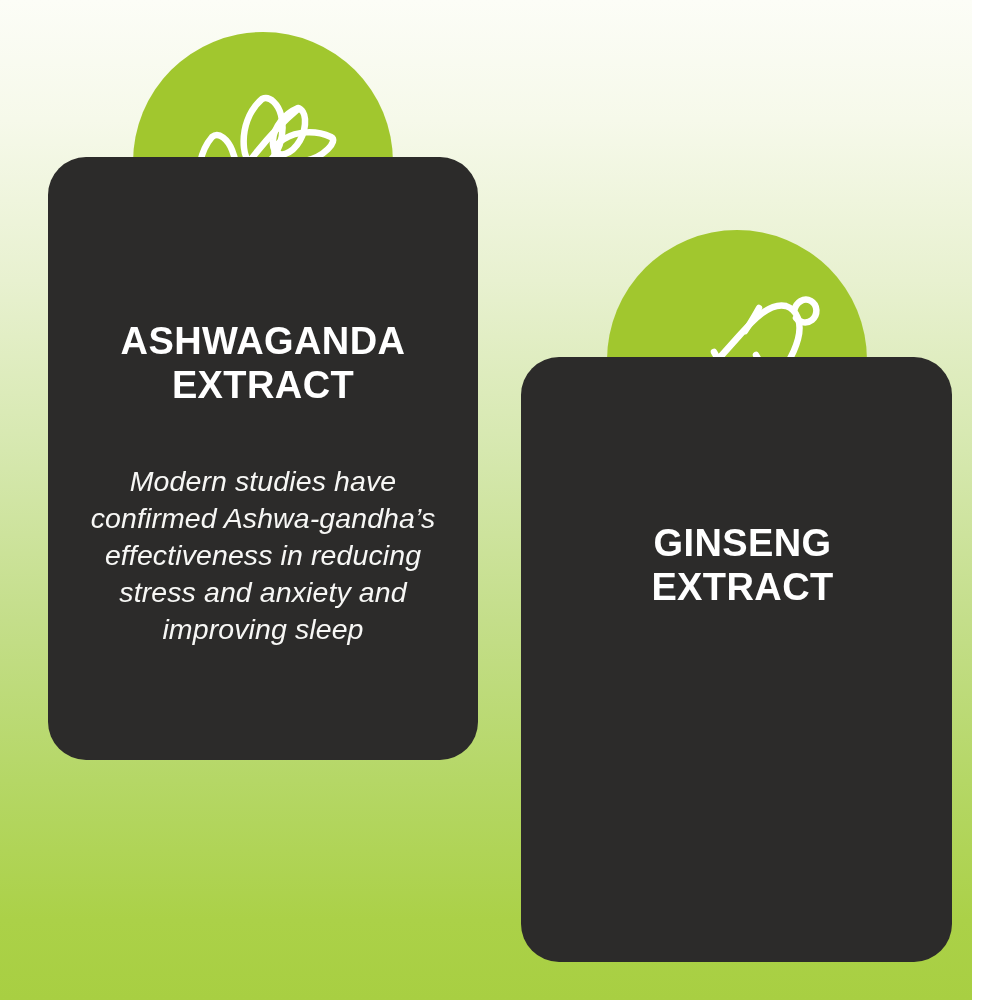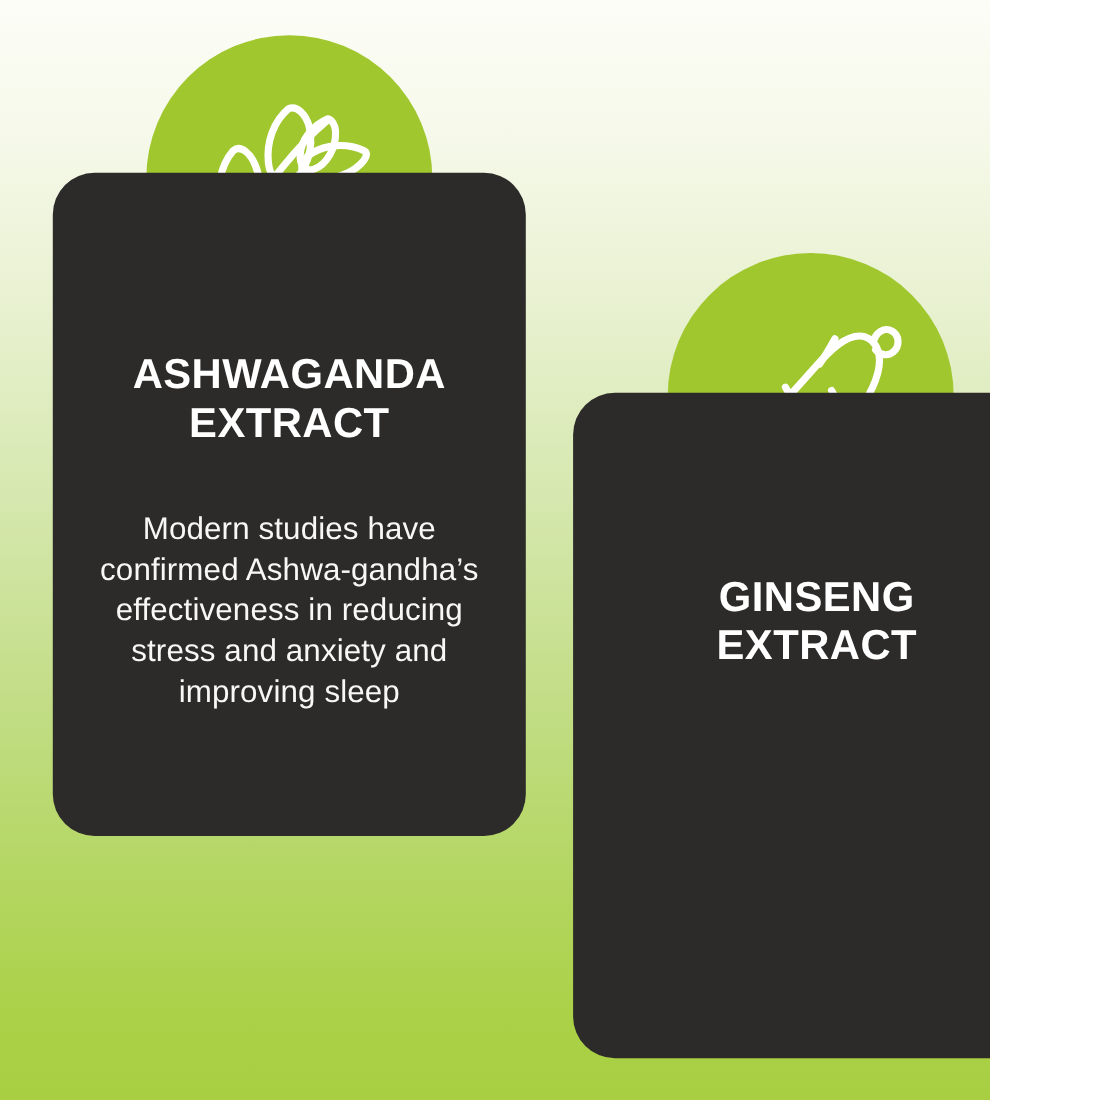--- a/index.html
+++ b/index.html
@@ -8,21 +8,21 @@
   }
   body {
     width: 1000px;
     height: 1000px;
     overflow: hidden;
     font-family: "Liberation Sans", sans-serif;
   }
 
   #poster {
     position: relative;
-    width: 900px;
+    width: 972px;
     height: 1000px;
     background: linear-gradient(to bottom,
                 #FCFDF7 0%,
                 #F6F9EA 12%,
                 #E8F1D0 28%,
                 #D6E8AF 45%,
                 #C4DE8A 62%,
                 #B5D766 78%,
                 #ABD148 92%,
                 #A8CF42 100%);
@@ -78,20 +78,21 @@
     white-space: pre-line;
   }
 
   .card-body {
     color: #F7F7F5;
     font-size: 28.5px;
     line-height: 1.30;
     text-align: center;
     margin: 0;
     letter-spacing: 0.1px;
+    font-style: italic;
   }
 
   #card-ashwaganda .card-body { margin-top: 56px; max-width: 360px; }
   #card-ginseng   .card-body { margin-top: 54px; max-width: 380px; }
 </style>
 </head>
 <body>
 
 <div id="poster">
 

